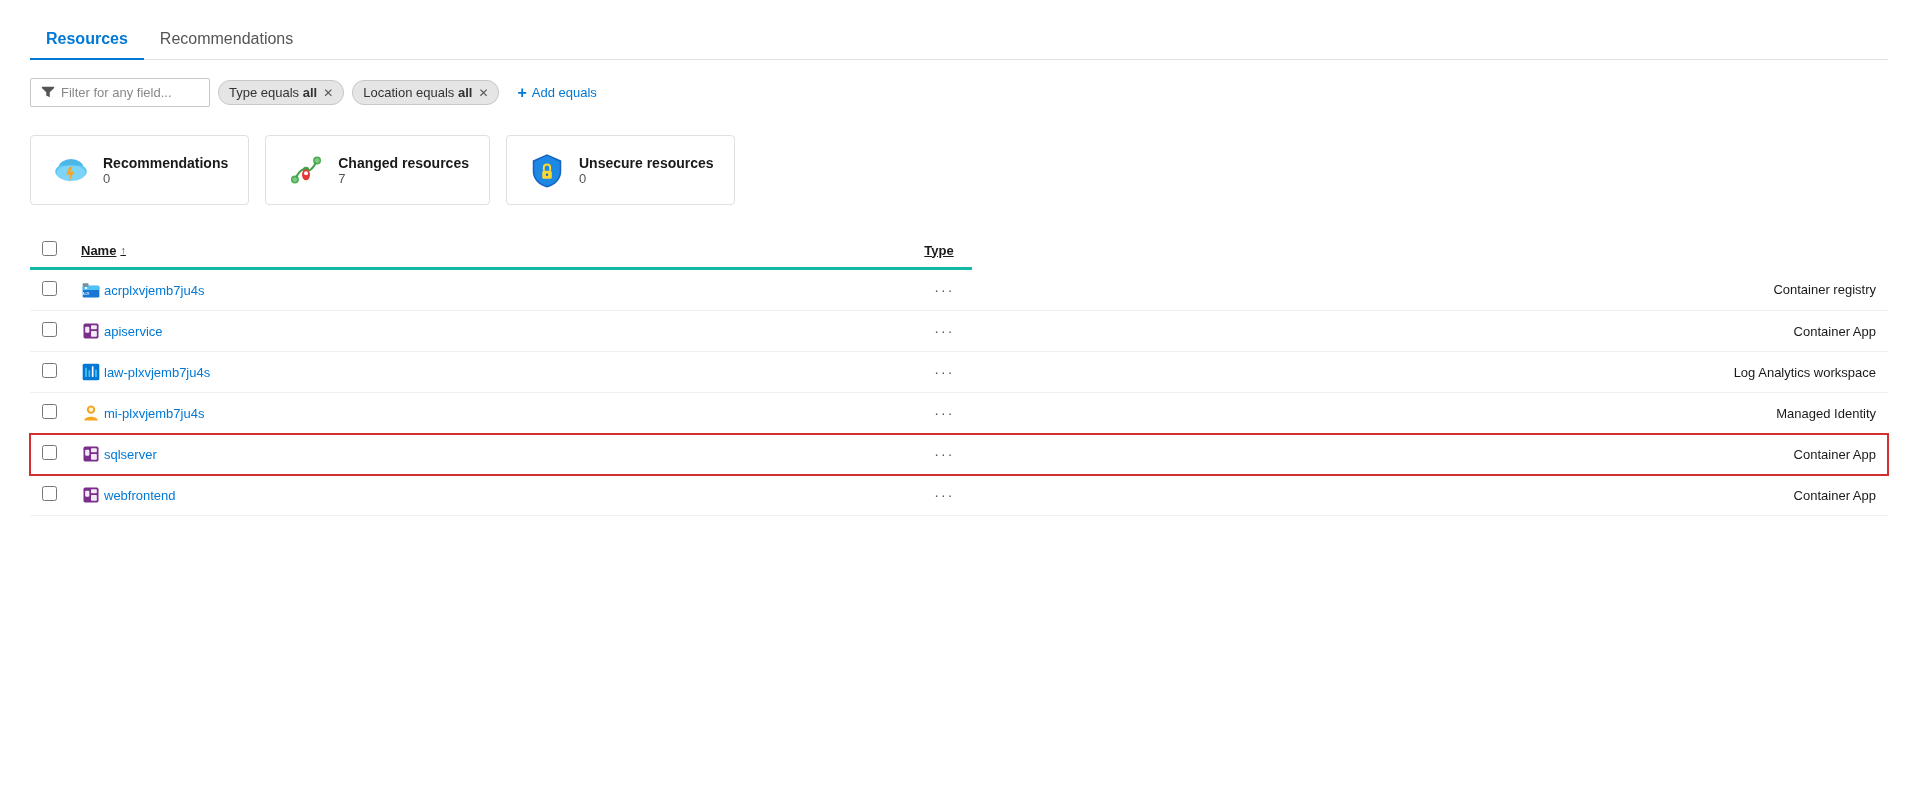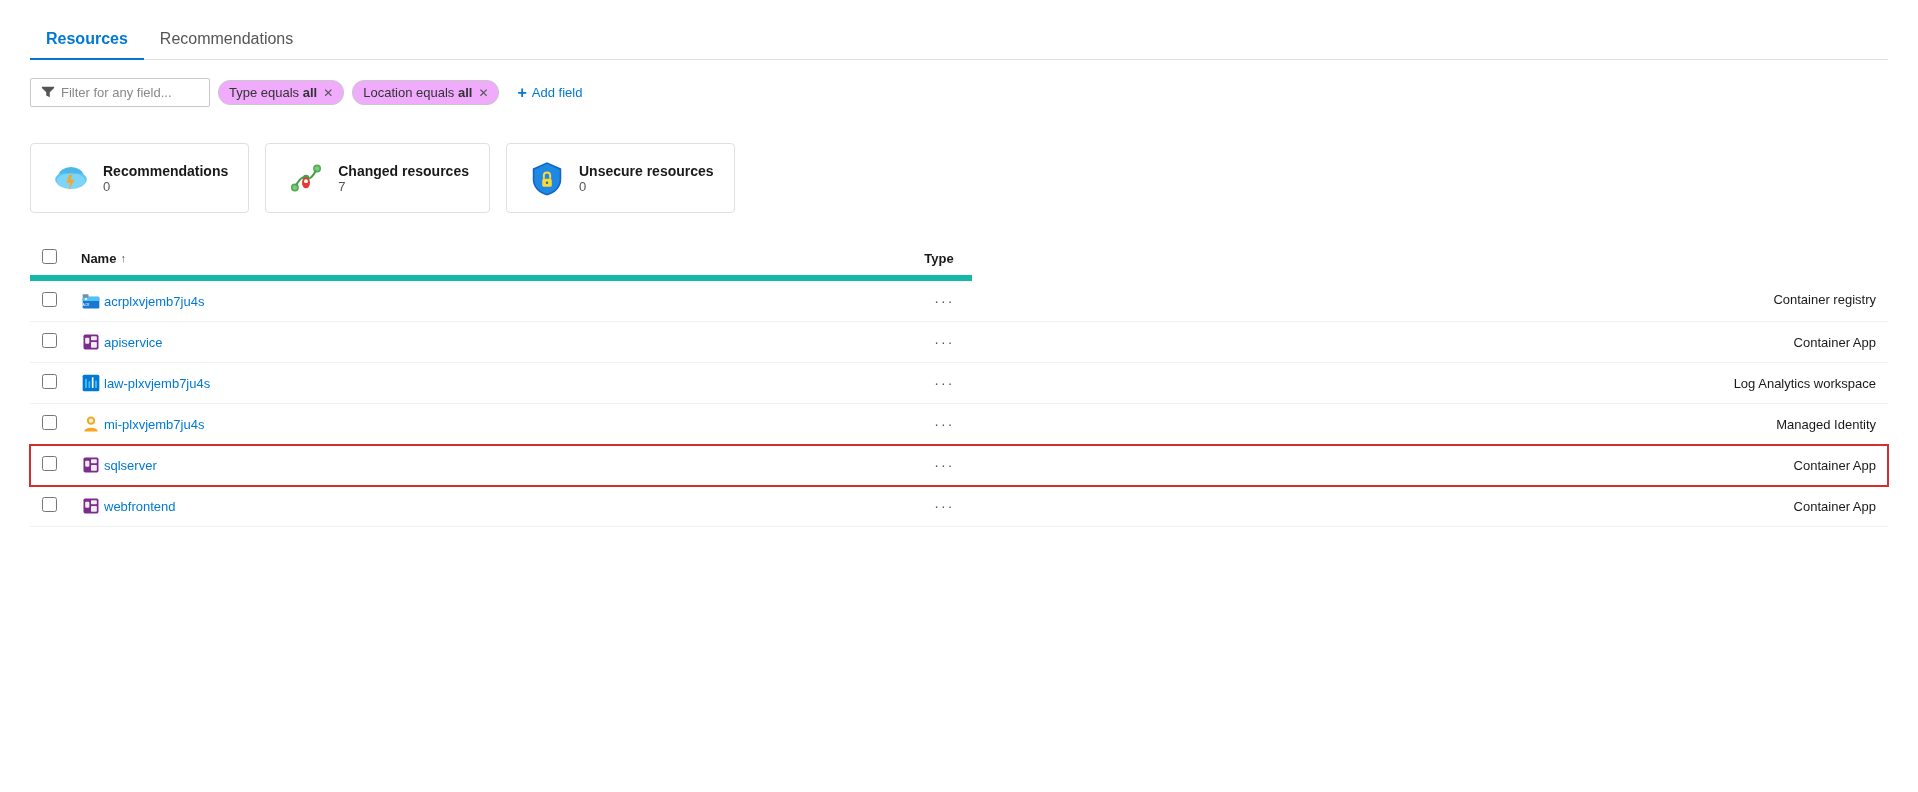--- a/index.html
+++ b/index.html
@@ -29,21 +29,21 @@
       color: #0078d4;
       border-bottom: 2px solid #0078d4;
       font-weight: 600;
     }
 
     
     .filter-bar {
       display: flex;
       align-items: center;
       gap: 8px;
-      margin-bottom: 36px;
+      margin-bottom: 28px;
       flex-wrap: wrap;
     }
     .filter-input {
       display: flex;
       align-items: center;
       gap: 6px;
       border: 1px solid #c8c8c8;
       border-radius: 2px;
       padding: 5px 10px;
       color: #555;
@@ -54,21 +54,21 @@
     }
     .filter-chip {
       display: flex;
       align-items: center;
       gap: 6px;
       border: 1px solid #c8c8c8;
       border-radius: 12px;
       padding: 4px 10px;
       font-size: 13px;
       color: #333;
-      background: #f0abfc;
+      background: #e5e5e5;
     }
     .filter-chip .close-btn {
       cursor: pointer;
       color: #555;
       font-size: 12px;
       line-height: 1;
     }
     .add-filter-btn {
       display: flex;
       align-items: center;
@@ -120,21 +120,22 @@
     .resource-table {
       width: 100%;
       border-collapse: collapse;
     }
     .resource-table th {
       text-align: left;
       font-weight: 600;
       font-size: 13px;
       color: #1a1a1a;
       padding: 8px 12px;
-      border-bottom: 6px solid #14b8a6;
+      border-bottom: 3px solid #14b8a6;
+      text-decoration: underline;
     }
     .resource-table td {
       padding: 10px 12px;
       font-size: 13px;
       border-bottom: 1px solid #f0f0f0;
       vertical-align: middle;
     }
     .resource-table tr.highlighted {
       outline: 2px solid #d32f2f;
       outline-offset: -2px;
@@ -214,21 +215,21 @@
     <span class="close-btn">✕</span>
   </div>
 
   <div class="filter-chip">
     <span>Location equals <strong>all</strong></span>
     <span class="close-btn">✕</span>
   </div>
 
   <button class="add-filter-btn">
     <span style="font-weight:bold; font-size:16px;">+</span>
-    <span>Add field</span>
+    <span>Add equals</span>
   </button>
 </div>
 
 <div class="summary-cards">
 
   <div class="summary-card">
     <div class="card-icon">
 
       <svg width="38" height="38" viewBox="0 0 48 48" xmlns="http://www.w3.org/2000/svg">
         <ellipse cx="24" cy="22" rx="16" ry="12" fill="#4db6e8"></ellipse>

